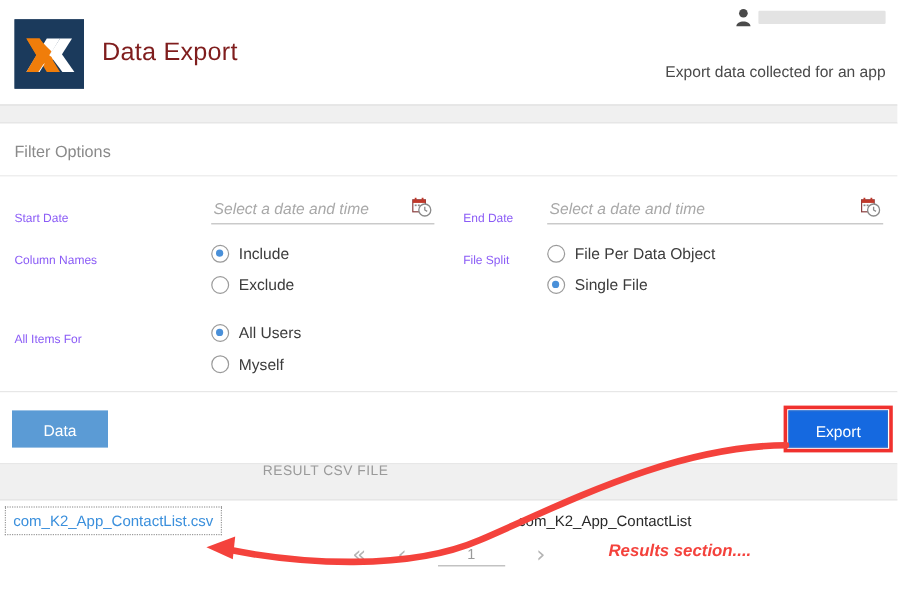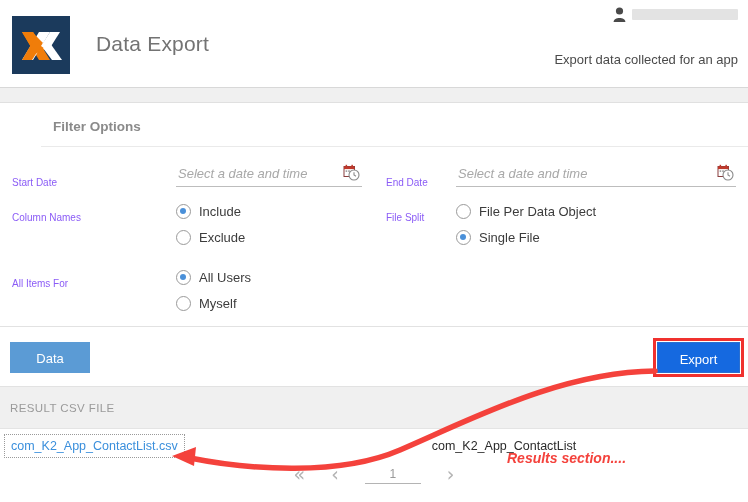--- a/index.html
+++ b/index.html
@@ -26,25 +26,25 @@
     left: 12px;
     top: 16px;
     width: 58px;
     height: 58px;
     background: #1b3a5c;
     overflow: hidden;
   }
   .logo-box svg { display: block; }
   .app-title {
     position: absolute;
-    left: 96px;
+    left: 85px;
     top: 32px;
     font-size: 21px;
     font-weight: 400;
-    color: #737373;
+    color: #7f1d1d;
     letter-spacing: .2px;
   }
   .user-area {
     position: absolute;
     right: 10px;
     top: 7px;
     display: flex;
     align-items: center;
     gap: 6px;
   }
@@ -68,24 +68,23 @@
     height: 15px;
     background: #f0f0f0;
     border-bottom: 1px solid #e0e0e0;
   }
 
   
   .filter-section { background: #ffffff; }
   .filter-title {
     padding: 16px 12px 12px 12px;
     font-size: 13.5px;
-    font-weight: bold;
+    font-weight: normal;
     color: #8a8a8a;
     border-bottom: 1px solid #eaeaea;
-    margin-left: 41px;
   }
   .filter-body {
     padding: 14px 0 10px 0;
     border-bottom: 1px solid #e2e2e2;
   }
   .frow {
     display: flex;
     align-items: flex-start;
   }
   .fcol {
@@ -204,23 +203,24 @@
     height: 39px;
     border: 3px solid #f0312e;
     pointer-events: none;
   }
 
   
   .results { background: #ffffff; }
   .res-head {
     display: flex;
     background: #f0f0f0;
-    height: 42px;
+    height: 30px;
     align-items: center;
     border-bottom: 1px solid #e4e4e4;
+    flex-direction: column;
   }
   .res-head .col-csv {
     width: 330px;
     flex: 0 0 330px;
     padding-left: 10px;
     font-size: 11.5px;
     color: #9a9a9a;
     letter-spacing: .4px;
   }
   .res-head .col-table {

